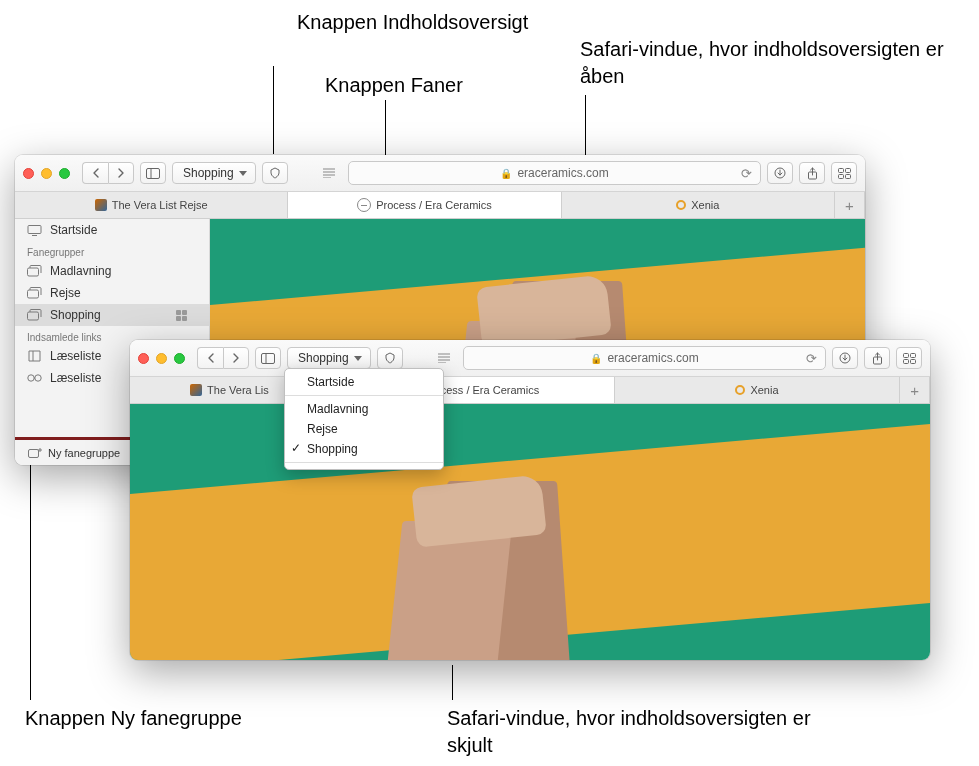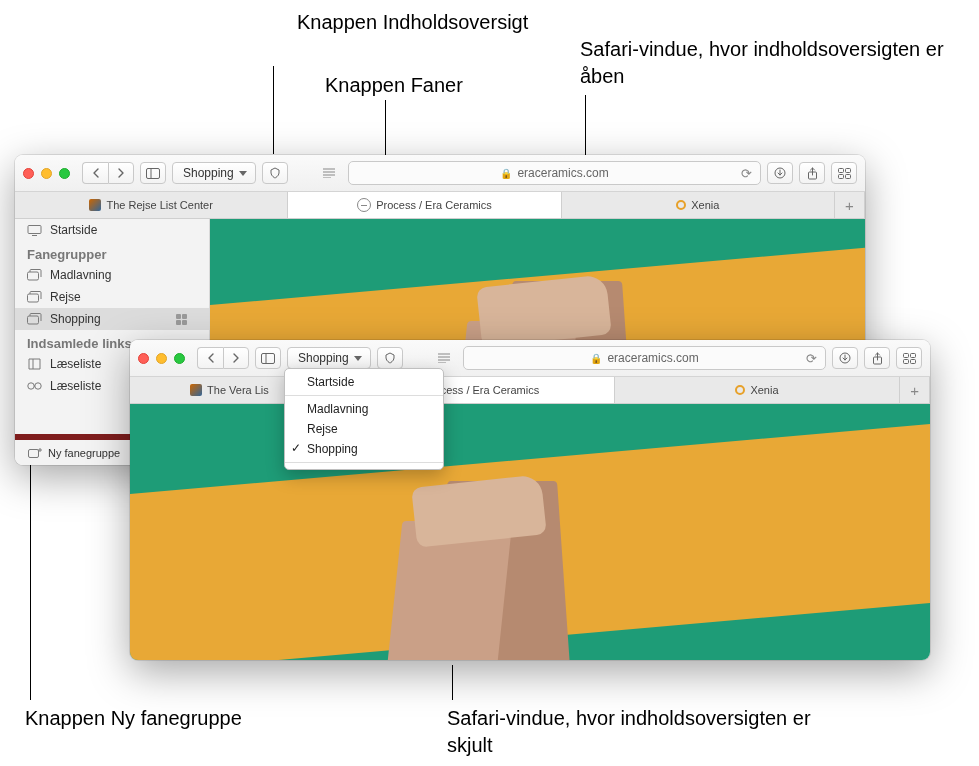--- a/index.html
+++ b/index.html
@@ -77,26 +77,26 @@
   .favicon.vera{background:linear-gradient(135deg,#c60,#369);}
   .favicon.era{width:14px;height:14px;border:1px solid #888;border-radius:50%;position:relative;}
   .favicon.era:after{content:"";position:absolute;left:3px;top:6px;width:6px;height:1px;background:#888;}
   .favicon.xenia{width:10px;height:10px;border:2px solid #e7a12a;border-radius:50%;}
 
   
   .window-body { display:flex; height:calc(100% - 64px); }
   .sidebar { width:195px; background:#f3f3f3; border-right:1px solid #d9d9d9; display:flex; flex-direction:column; font-size:12px; color:#333;}
   .sb-item { display:flex; align-items:center; gap:8px; padding:4px 12px; }
   .sb-item.selected { background:#dcdcdc; }
-  .sb-header { font-size:13px; color:#777; padding:6px 12px 2px; font-weight:700; text-transform:none;}
+  .sb-header { font-size:10px; color:#777; padding:6px 12px 2px; font-weight:400; text-transform:none;}
   .sb-icon { width:15px; height:13px; display:flex; align-items:center; justify-content:center; color:#7a7a7a; }
   .sb-icon svg { display:block; }
   .sb-squares { margin-left:auto; display:grid; grid-template-columns:repeat(2,5px); grid-template-rows:repeat(2,5px); gap:1px; margin-right:10px;}
   .sb-squares div{background:#9a9a9a;border-radius:1px;}
-  .sb-footer{ margin-top:auto; border-top:6px solid #7f1d1d; padding:6px 12px; display:flex; align-items:center; gap:6px; font-size:11px;}
+  .sb-footer{ margin-top:auto; border-top:3px solid #7f1d1d; padding:6px 12px; display:flex; align-items:center; gap:6px; font-size:11px;}
 
   .content { flex:1; position:relative; overflow:hidden; }
   .scene { position:absolute; inset:0; background:#1e9c77; }
   .orange { position:absolute; left:0; right:0; top:35%; height:70%; background:#e8a836; transform:skewY(-5deg); transform-origin:left top;}
   .rock { position:absolute; left:38%; top:25%; width:180px; height:210px; }
   .rock .p1{position:absolute;left:0;top:40px;width:110px;height:160px;background:#caa087;transform:skewX(-6deg);border-radius:4px 4px 0 0;}
   .rock .p2{position:absolute;left:60px;top:0;width:110px;height:200px;background:#b68a70;transform:skewX(4deg);border-radius:4px 4px 0 0;}
   .rock .top{position:absolute;left:20px;top:0;width:130px;height:60px;background:#d8b59a;border-radius:10px 20px 10px 10px;transform:rotate(-6deg);}
 
   
@@ -206,21 +206,21 @@
           <rect x="7.5" y="0.5" width="5" height="4" rx="1" stroke="#666" fill="none"></rect>
           <rect x="0.5" y="6.5" width="5" height="4" rx="1" stroke="#666" fill="none"></rect>
           <rect x="7.5" y="6.5" width="5" height="4" rx="1" stroke="#666" fill="none"></rect>
         </svg>
     </div>
   </div>
 
   <div class="tabbar">
     <div class="tab">
       <span class="favicon vera"></span>
-      <span>The Rejse List Center</span>
+      <span>The Vera List Rejse</span>
     </div>
     <div class="tab active">
       <span class="favicon era"></span>
       <span>Process / Era Ceramics</span>
     </div>
     <div class="tab">
       <span class="favicon xenia"></span>
       <span>Xenia</span>
     </div>
     <div class="tab tab-newtab">+</div>

